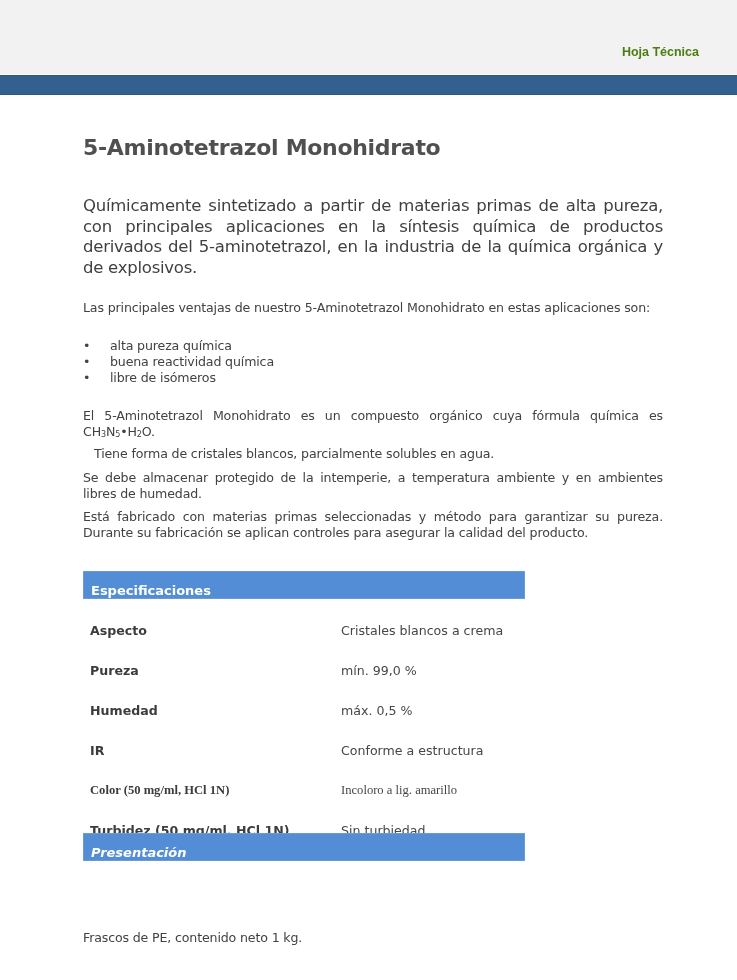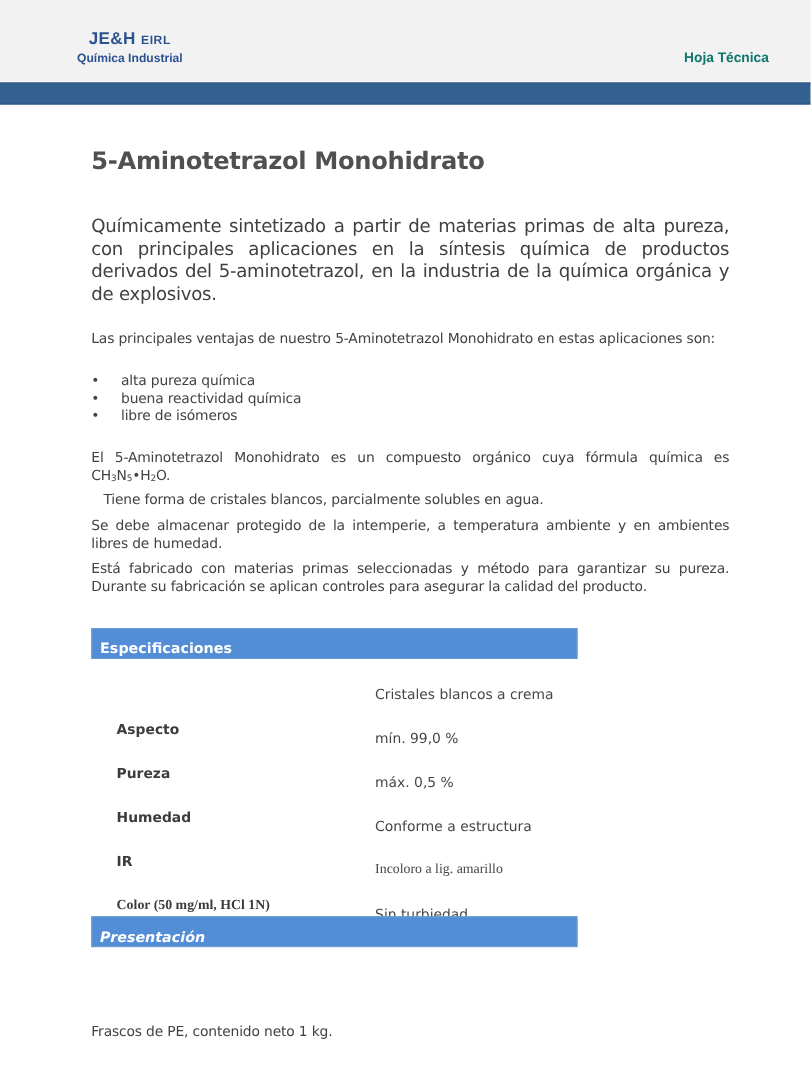--- a/index.html
+++ b/index.html
@@ -4,21 +4,21 @@
   <style>
     * { margin: 0; padding: 0; box-sizing: border-box; }
     html, body { width: 737px; height: 980px; background: #ffffff; overflow: hidden; }
     body { font-family: "DejaVu Sans", sans-serif; color: #3c3c3c; position: relative; }
 
     .topbar { position: absolute; left: 0; top: 0; width: 737px; height: 74px; background: #f2f2f2; }
     .brand { position: absolute; left: 67px; top: 28px; text-align: center; width: 102px; }
     .brand-name { font-family: "Liberation Sans", sans-serif; font-weight: bold; color: #2b5390; font-size: 15.5px; letter-spacing: 0.3px; line-height: 16px; }
     .brand-name .eirl { font-size: 11px; margin-left: 5px; letter-spacing: 0.5px; }
     .brand-sub { font-family: "Liberation Sans", sans-serif; font-weight: bold; color: #2b5390; font-size: 11px; margin-top: 2px; white-space: nowrap; }
-    .doc-type { position: absolute; right: 38px; top: 45px; font-family: "Liberation Sans", sans-serif; font-weight: bold; color: #0f766e; font-size: 12.5px; }
+    .doc-type { position: absolute; right: 38px; top: 45px; font-family: "Liberation Sans", sans-serif; font-weight: bold; color: #4d7c0f; font-size: 12.5px; }
 
     .band { position: absolute; left: 0; top: 75px; width: 737px; height: 20px; background: #34608f; border-top: 1px solid #2e5a8a; border-bottom: 1px solid #2c5589; }
 
     .content { position: absolute; left: 83px; top: 0; width: 580px; }
     .title { position: absolute; top: 135px; left: 0; font-family: "DejaVu Sans", sans-serif; font-weight: bold; color: #505050; font-size: 22px; letter-spacing: -0.3px; white-space: nowrap; }
     .lead { position: absolute; top: 196px; left: 0; width: 580px; font-size: 16.5px; line-height: 20.5px; color: #404040; text-align: justify; letter-spacing: -0.25px; }
 
     .para { position: absolute; left: 0; width: 580px; font-size: 12.6px; line-height: 16px; color: #424242; text-align: justify; letter-spacing: -0.15px; }
     .p-ventajas { top: 300px; }
     .bullets { position: absolute; top: 338px; left: 0; list-style: none; font-size: 12.6px; line-height: 16px; color: #424242; letter-spacing: -0.15px; }
@@ -28,35 +28,29 @@
     .p-formula sub { font-size: 8px; vertical-align: baseline; position: relative; top: 1px; }
     .p-forma { top: 446px; margin-left: 11px; }
     .p-almacen { top: 470px; }
     .p-fabric { top: 509px; }
 
     .section-head { position: absolute; left: 0; width: 442px; height: 28px; background: #538dd5; border: 1px solid #6a9bd8; color: #ffffff; font-weight: bold; font-size: 13px; padding-left: 7px; line-height: 38px; }
     .sh-spec { top: 571px; }
     .sh-pres { top: 833px; font-style: italic; }
 
     .spec-row { position: absolute; left: 7px; width: 440px; height: 20px; font-size: 12.6px; color: #3c3c3c; }
-    .spec-row .k { position: absolute; left: 16px; font-weight: bold; white-space: nowrap; margin-top: 32px; }
+    .spec-row .k { position: absolute; left: 0; font-weight: bold; white-space: nowrap; }
     .spec-row .v { position: absolute; left: 251px; white-space: nowrap; color: #464646; }
 
     .p-present { top: 930px; font-size: 12.6px; }
   </style>
 </head>
 <body>
 
 <div class="topbar">
-  <div class="brand">
-    <div class="brand-name">
-      <span>JE&amp;H</span><span class="eirl">EIRL</span>
-    </div>
-    <div class="brand-sub">Química Industrial</div>
-  </div>
   <div class="doc-type">Hoja Técnica</div>
 </div>
 
 <div class="band"></div>
 
 <div class="content">
   <h1 class="title">5-Aminotetrazol Monohidrato</h1>
 
   <p class="lead">Químicamente sintetizado a partir de materias primas de alta pureza, con principales aplicaciones en la síntesis química de productos derivados del 5-aminotetrazol, en la industria de la química orgánica y de explosivos.</p>
 
@@ -93,19 +87,20 @@
   </div>
   <div class="spec-row" style="top:743px;">
     <span class="k">IR</span>
     <span class="v">Conforme a estructura</span>
   </div>
   <div class="spec-row" style="top:783px;font-family:Liberation Serif, serif;">
     <span class="k">Color (50 mg/ml, HCl 1N)</span>
     <span class="v">Incoloro a lig. amarillo</span>
   </div>
   <div class="spec-row" style="top:823px;">
+    <span class="k">Turbidez (50 mg/ml, HCl 1N)</span>
     <span class="v">Sin turbiedad</span>
   </div>
 
   <div class="section-head sh-pres">Presentación</div>
 
   <p class="para p-present">Frascos de PE, contenido neto 1 kg.</p>
 </div>
 
 </body></html>

